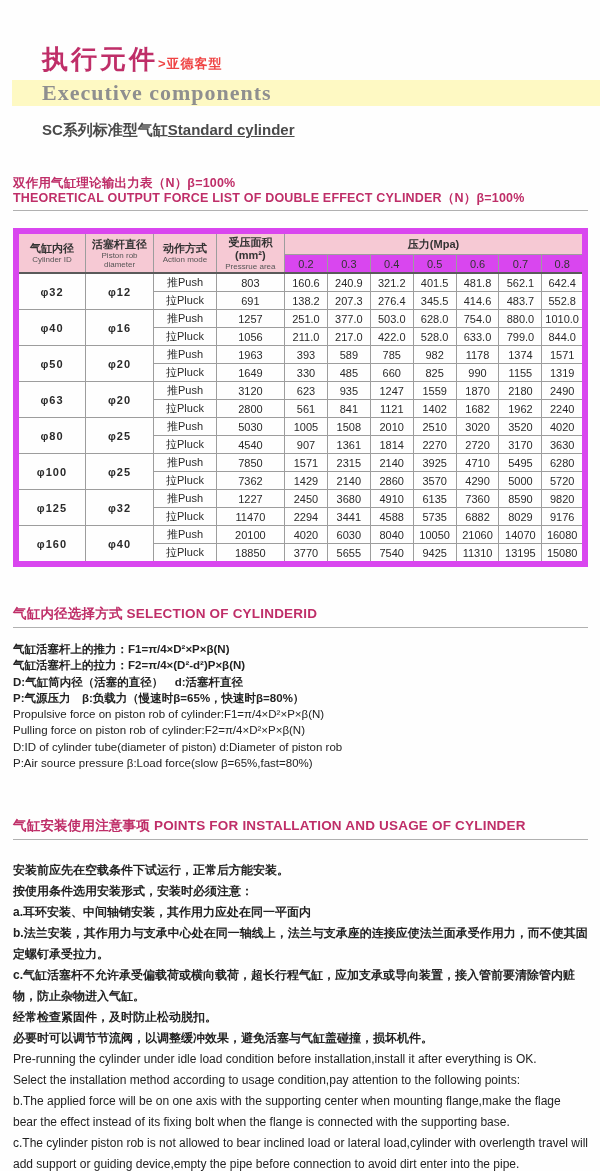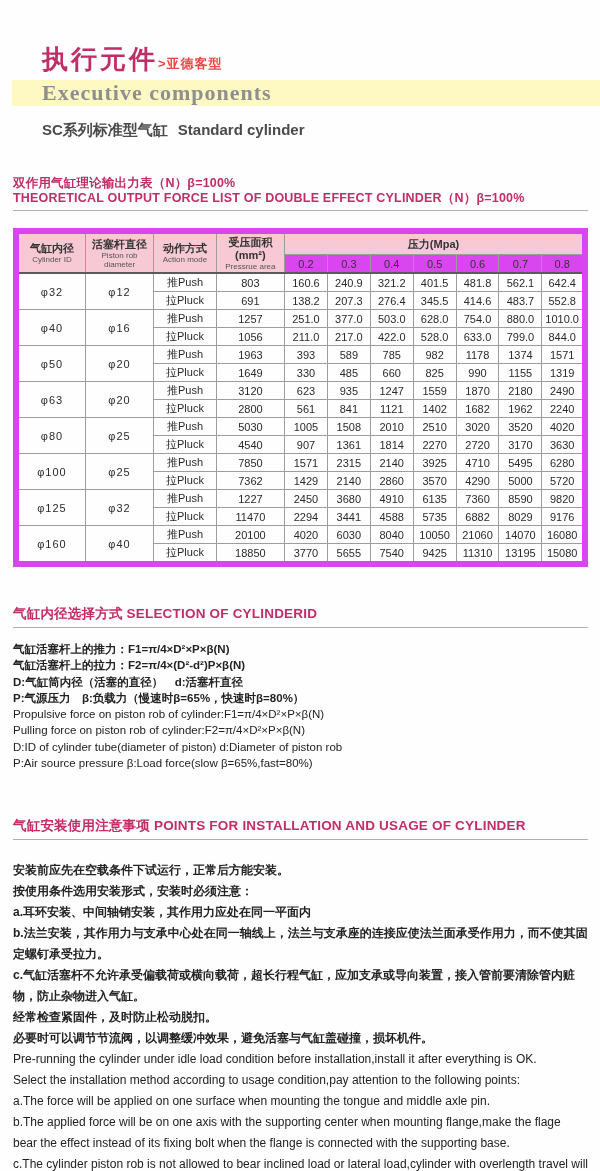--- a/index.html
+++ b/index.html
@@ -6,21 +6,21 @@
   body{width:600px;font-family:"Liberation Sans",sans-serif;color:#1f1f1f;}
   .page{position:relative;width:600px;height:1171px;overflow:hidden;background:#fefefe;}
 
   
   .title-row{padding:42px 0 0 42px;white-space:nowrap;}
   .cn-title{color:#bf2e68;font-size:26px;font-weight:bold;letter-spacing:3px;font-family:"Liberation Serif",serif;}
   .cn-suffix{color:#ef4444;font-size:13px;font-weight:bold;letter-spacing:1px;}
   .band{margin-top:3px;margin-left:12px;height:26px;background:#fef9c3;display:flex;align-items:center;}
   .band .band-text{margin-left:30px;font-family:"Liberation Serif",serif;font-weight:bold;font-size:22px;color:#8f8f8f;letter-spacing:1px;}
   .series{margin:15px 0 0 42px;font-size:15px;font-weight:bold;color:#4a4a4a;}
-  .series .en{margin-left:10px;}
+  .series .en{text-decoration:underline;}
 
   .content{margin:0 12px 0 13px;}
 
   
   .force-section{margin-top:36px;}
   .sec-title{color:#bf2e68;font-weight:bold;font-size:12.5px;line-height:15px;letter-spacing:.2px;}
   .rule{border-bottom:1px solid #b0b0b0;margin-top:4px;}
 
   table{width:100%;border-collapse:collapse;margin-top:17px;table-layout:fixed;border:6px solid #d946ef;}
   th,td{border:1px solid #9d9d9d;padding:0;}
@@ -29,21 +29,21 @@
   .th-main .cn{font-size:11px;font-weight:bold;color:#333;line-height:13px;}
   .th-main .en{font-size:8px;font-weight:normal;color:#555;line-height:9px;}
   .th-press{font-size:11px;font-weight:bold;color:#333;height:20px;}
   .th-p{font-size:11px;font-weight:normal;color:#333;height:17px;background:#d946ef;}
   thead tr.pressure-values th{border-top:1px solid #9d9d9d;}
   thead{border-bottom:2px solid #5a5a5a;}
   tbody td{font-size:11px;text-align:center;height:17px;color:#2a2a2a;vertical-align:middle;}
   tbody tr.push-row td{border-top:1px solid #8b8b8b;}
   tbody tr.pluck-row td{border-top:1px solid #c4c4c4;}
   tbody tr:last-child td{border-bottom:2px solid #7a7a7a;}
-  td.id-cell{letter-spacing:1px;}
+  td.id-cell{letter-spacing:1px;font-weight:bold;}
 
   
   .sel-section{margin-top:38px;}
   .sec-head{color:#bf2e68;font-weight:bold;font-size:13.5px;letter-spacing:.2px;}
   .sel-body{margin-top:13px;font-size:11.5px;line-height:16.3px;color:#222;}
   .tline.bold{font-weight:bold;}
 
   
   .pts-section{margin-top:46px;}
   .pts-body{margin-top:20px;font-size:12px;line-height:21px;color:#222;}
@@ -334,20 +334,19 @@
       <div class="pts-body">
           <div class="tline bold">安装前应先在空载条件下试运行，正常后方能安装。</div>
           <div class="tline bold">按使用条件选用安装形式，安装时必须注意：</div>
           <div class="tline bold">a.耳环安装、中间轴销安装，其作用力应处在同一平面内</div>
           <div class="tline bold">b.法兰安装，其作用力与支承中心处在同一轴线上，法兰与支承座的连接应使法兰面承受作用力，而不使其固定螺钉承受拉力。</div>
           <div class="tline bold">c.气缸活塞杆不允许承受偏载荷或横向载荷，超长行程气缸，应加支承或导向装置，接入管前要清除管内赃物，防止杂物进入气缸。</div>
           <div class="tline bold">经常检查紧固件，及时防止松动脱扣。</div>
           <div class="tline bold">必要时可以调节节流阀，以调整缓冲效果，避免活塞与气缸盖碰撞，损坏机件。</div>
           <div class="tline">Pre-running the cylinder under idle load condition before installation,install it after everything is OK.</div>
           <div class="tline">Select the installation method according to usage condition,pay attention to the following points:</div>
-          <div class="tline">a.The force will be applied on one surface when mounting the tongue and middle axle pin.</div>
           <div class="tline">b.The applied force will be on one axis with the supporting center when mounting flange,make the flage bear the effect instead of its fixing bolt when the flange is connected with the supporting base.</div>
           <div class="tline">c.The cylinder piston rob is not allowed to bear inclined load or lateral load,cylinder with overlength travel will add support or guiding device,empty the pipe before connection to avoid dirt enter into the pipe.</div>
         </div>
     </section>
 
   </div>
 </div>
 
 </body></html>

